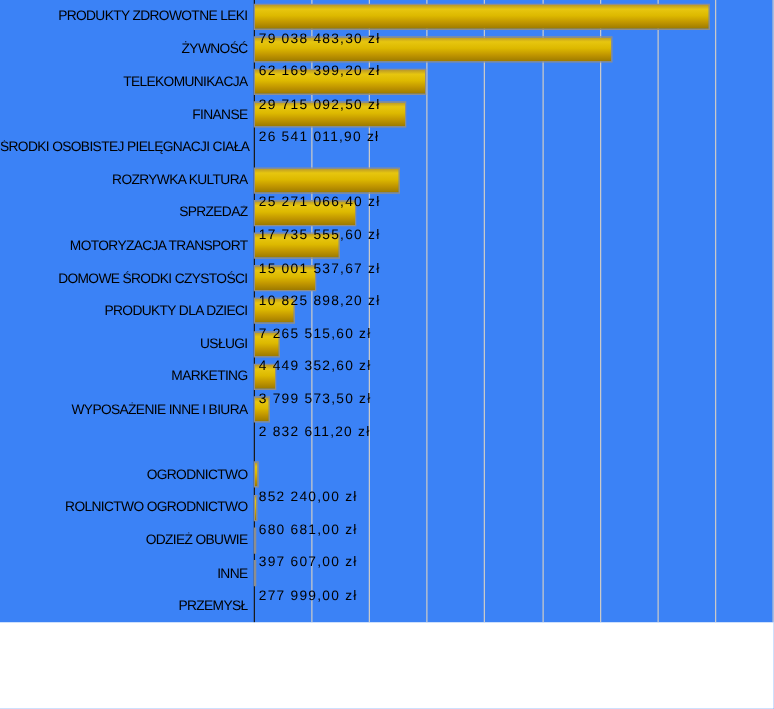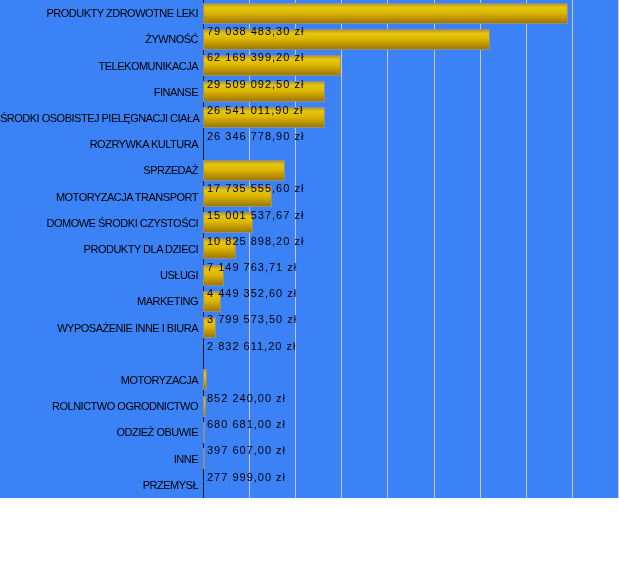--- a/index.html
+++ b/index.html
@@ -120,39 +120,39 @@
         <div class="cat-label">ŻYWNOŚĆ</div>
         <div class="bar-area">
           <div class="bar" style="width: 286.7px;"></div>
           <div class="val-label">62 169 399,20 zł</div>
         </div>
       </div>
       <div class="row">
         <div class="cat-label">TELEKOMUNIKACJA</div>
         <div class="bar-area">
           <div class="bar" style="width: 138.3px;"></div>
-          <div class="val-label">29 509 092,50 zł</div>
+          <div class="val-label">29 715 092,50 zł</div>
         </div>
       </div>
       <div class="row">
         <div class="cat-label">FINANSE</div>
         <div class="bar-area">
           <div class="bar" style="width: 122.4px;"></div>
           <div class="val-label">26 541 011,90 zł</div>
         </div>
       </div>
       <div class="row">
         <div class="cat-label">ŚRODKI OSOBISTEJ PIELĘGNACJI CIAŁA</div>
-        <div class="bar-area">
-          <div class="bar" style="width: 121.5px;"></div>
-          <div class="val-label">26 346 778,90 zł</div>
-        </div>
       </div>
       <div class="row">
         <div class="cat-label">ROZRYWKA KULTURA</div>
+        <div class="bar-area">
+          <div class="bar" style="width: 116.5px;"></div>
+          <div class="val-label">25 271 066,40 zł</div>
+        </div>
       </div>
       <div class="row">
         <div class="cat-label">SPRZEDAŻ</div>
         <div class="bar-area">
           <div class="bar" style="width: 81.8px;"></div>
           <div class="val-label">17 735 555,60 zł</div>
         </div>
       </div>
       <div class="row">
         <div class="cat-label">MOTORYZACJA TRANSPORT</div>
@@ -165,21 +165,21 @@
         <div class="cat-label">DOMOWE ŚRODKI CZYSTOŚCI</div>
         <div class="bar-area">
           <div class="bar" style="width: 49.9px;"></div>
           <div class="val-label">10 825 898,20 zł</div>
         </div>
       </div>
       <div class="row">
         <div class="cat-label">PRODUKTY DLA DZIECI</div>
         <div class="bar-area">
           <div class="bar" style="width: 33px;"></div>
-          <div class="val-label">7 149 763,71 zł</div>
+          <div class="val-label">7 265 515,60 zł</div>
         </div>
       </div>
       <div class="row">
         <div class="cat-label">USŁUGI</div>
         <div class="bar-area">
           <div class="bar" style="width: 20.5px;"></div>
           <div class="val-label">4 449 352,60 zł</div>
         </div>
       </div>
       <div class="row">
@@ -192,21 +192,21 @@
       <div class="row">
         <div class="cat-label">WYPOSAŻENIE INNE I BIURA</div>
         <div class="bar-area">
           <div class="bar" style="width: 13.1px;"></div>
           <div class="val-label">2 832 611,20 zł</div>
         </div>
       </div>
       <div class="row">
       </div>
       <div class="row">
-        <div class="cat-label">MOTORYZACJA</div>
+        <div class="cat-label">OGRODNICTWO</div>
         <div class="bar-area">
           <div class="bar" style="width: 3.9px;"></div>
           <div class="val-label">852 240,00 zł</div>
         </div>
       </div>
       <div class="row">
         <div class="cat-label">ROLNICTWO OGRODNICTWO</div>
         <div class="bar-area">
           <div class="bar" style="width: 3.1px;"></div>
           <div class="val-label">680 681,00 zł</div>

